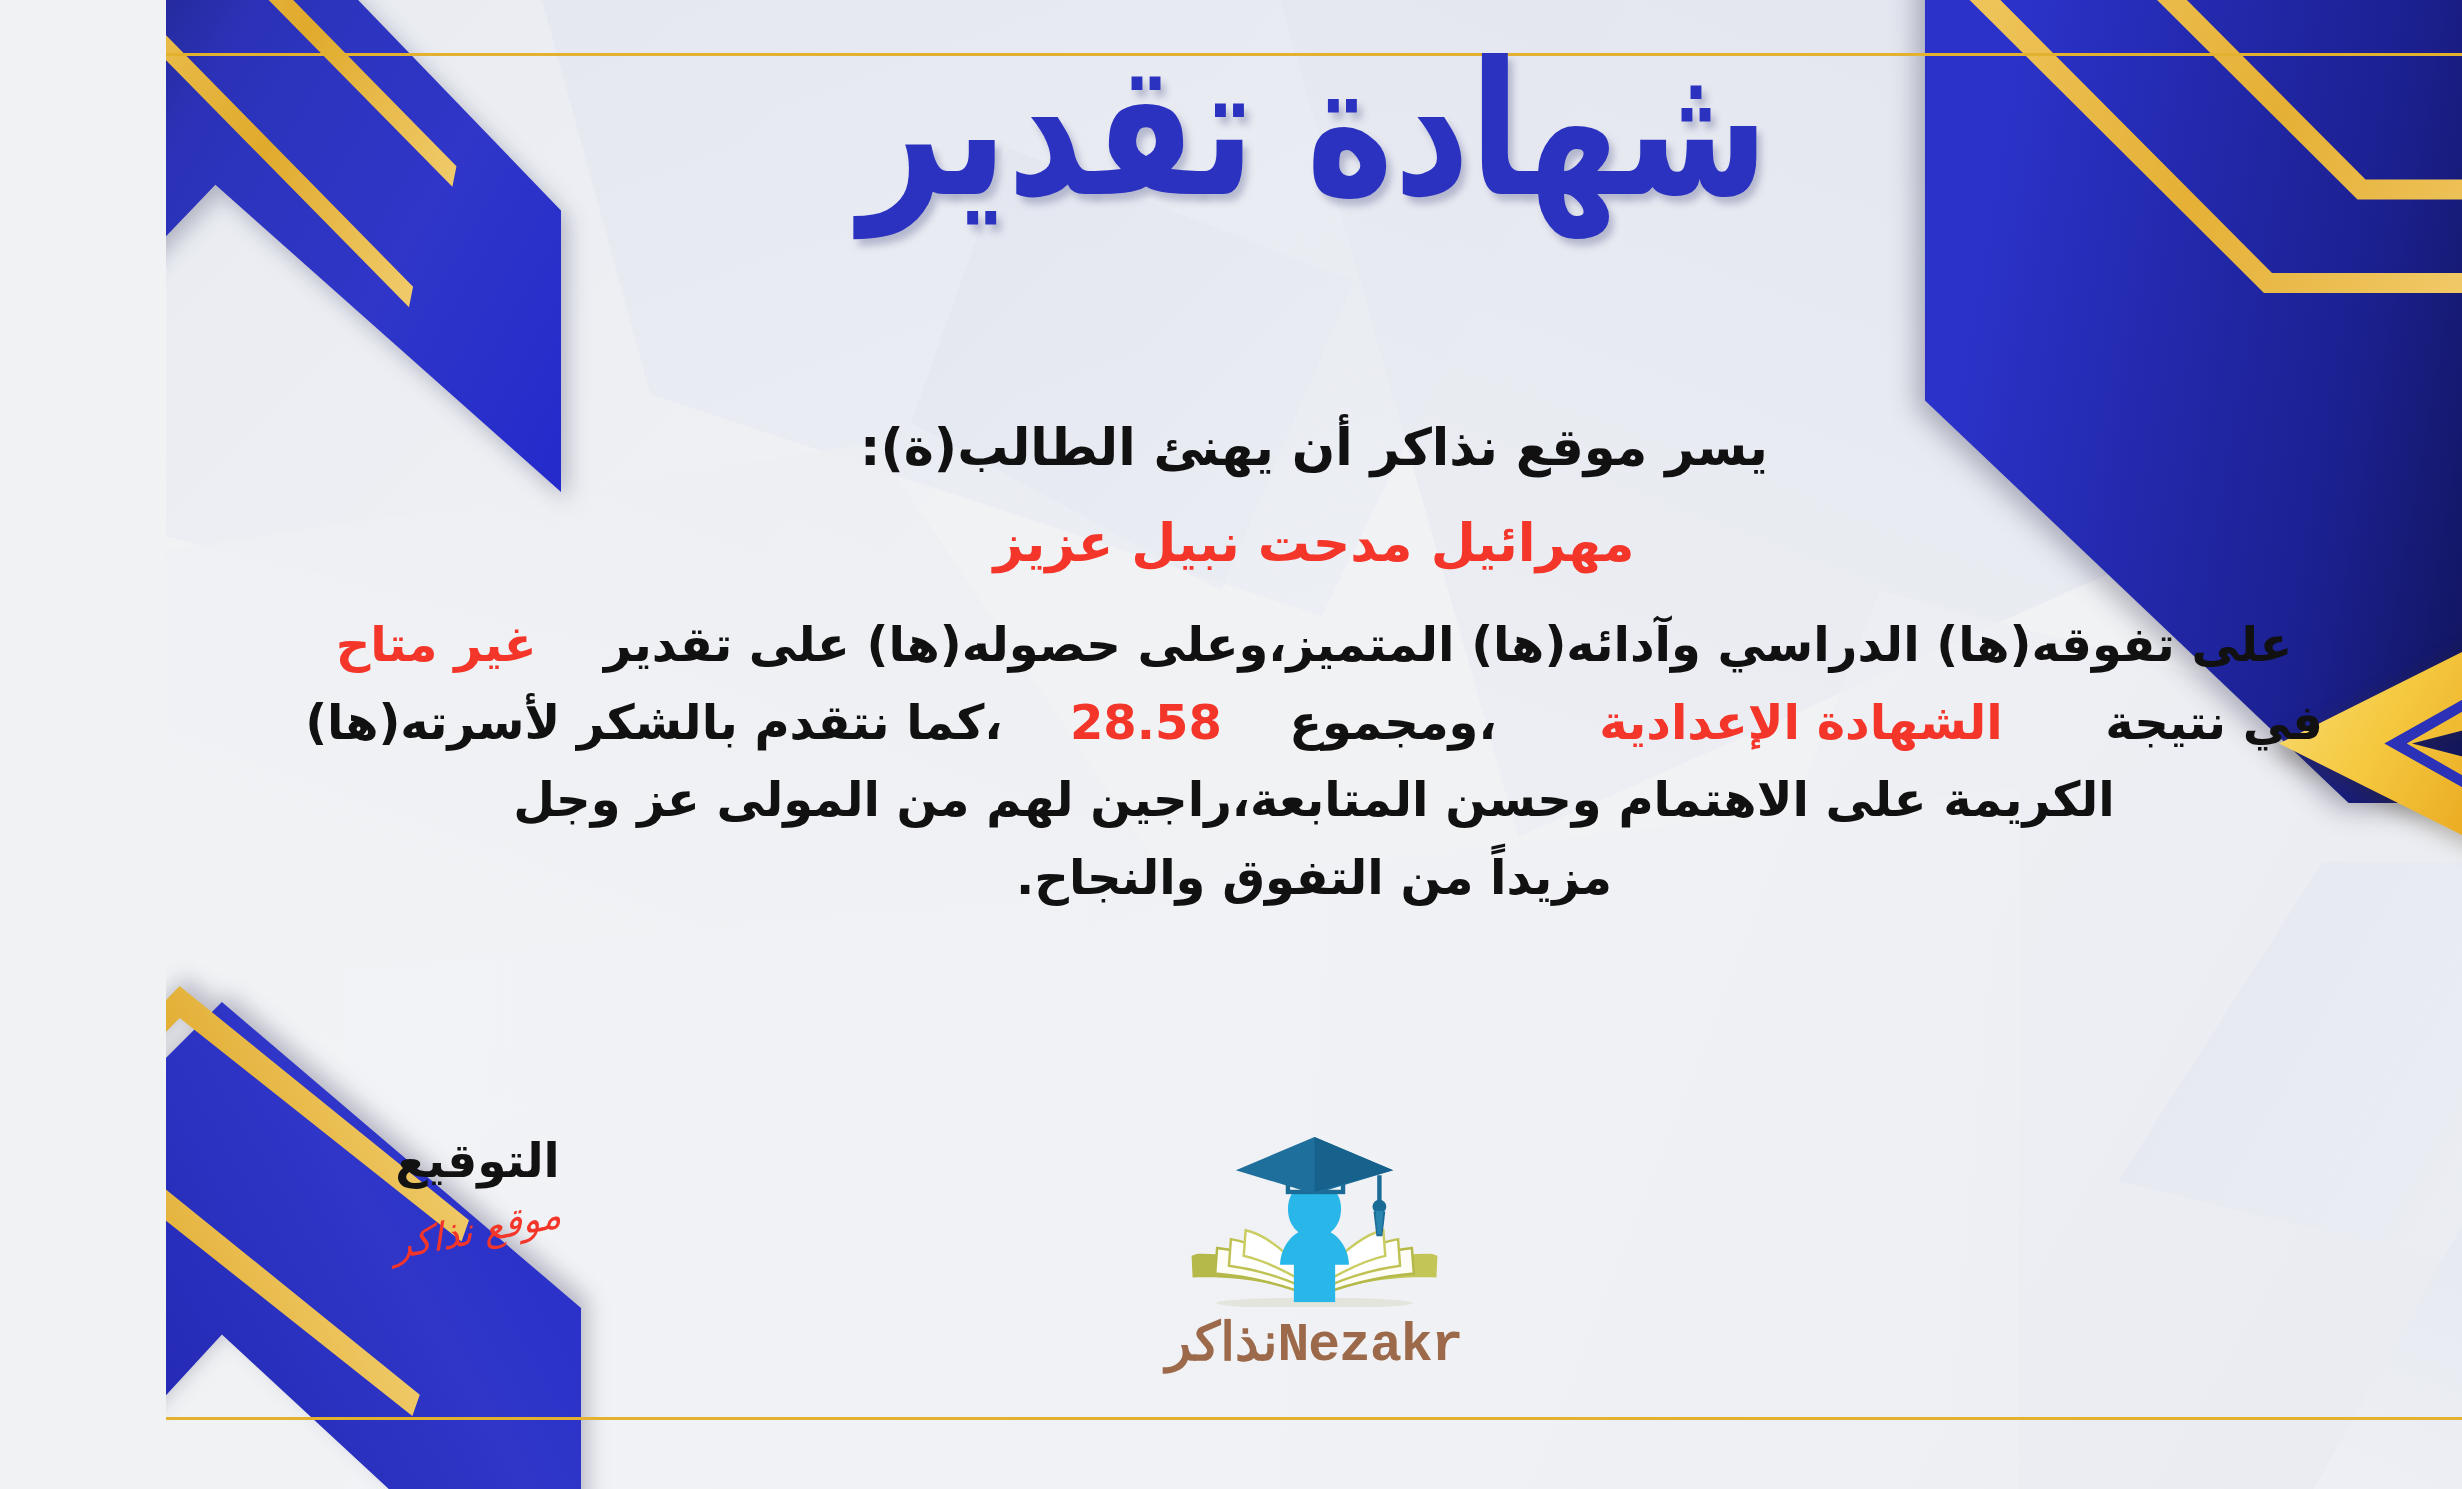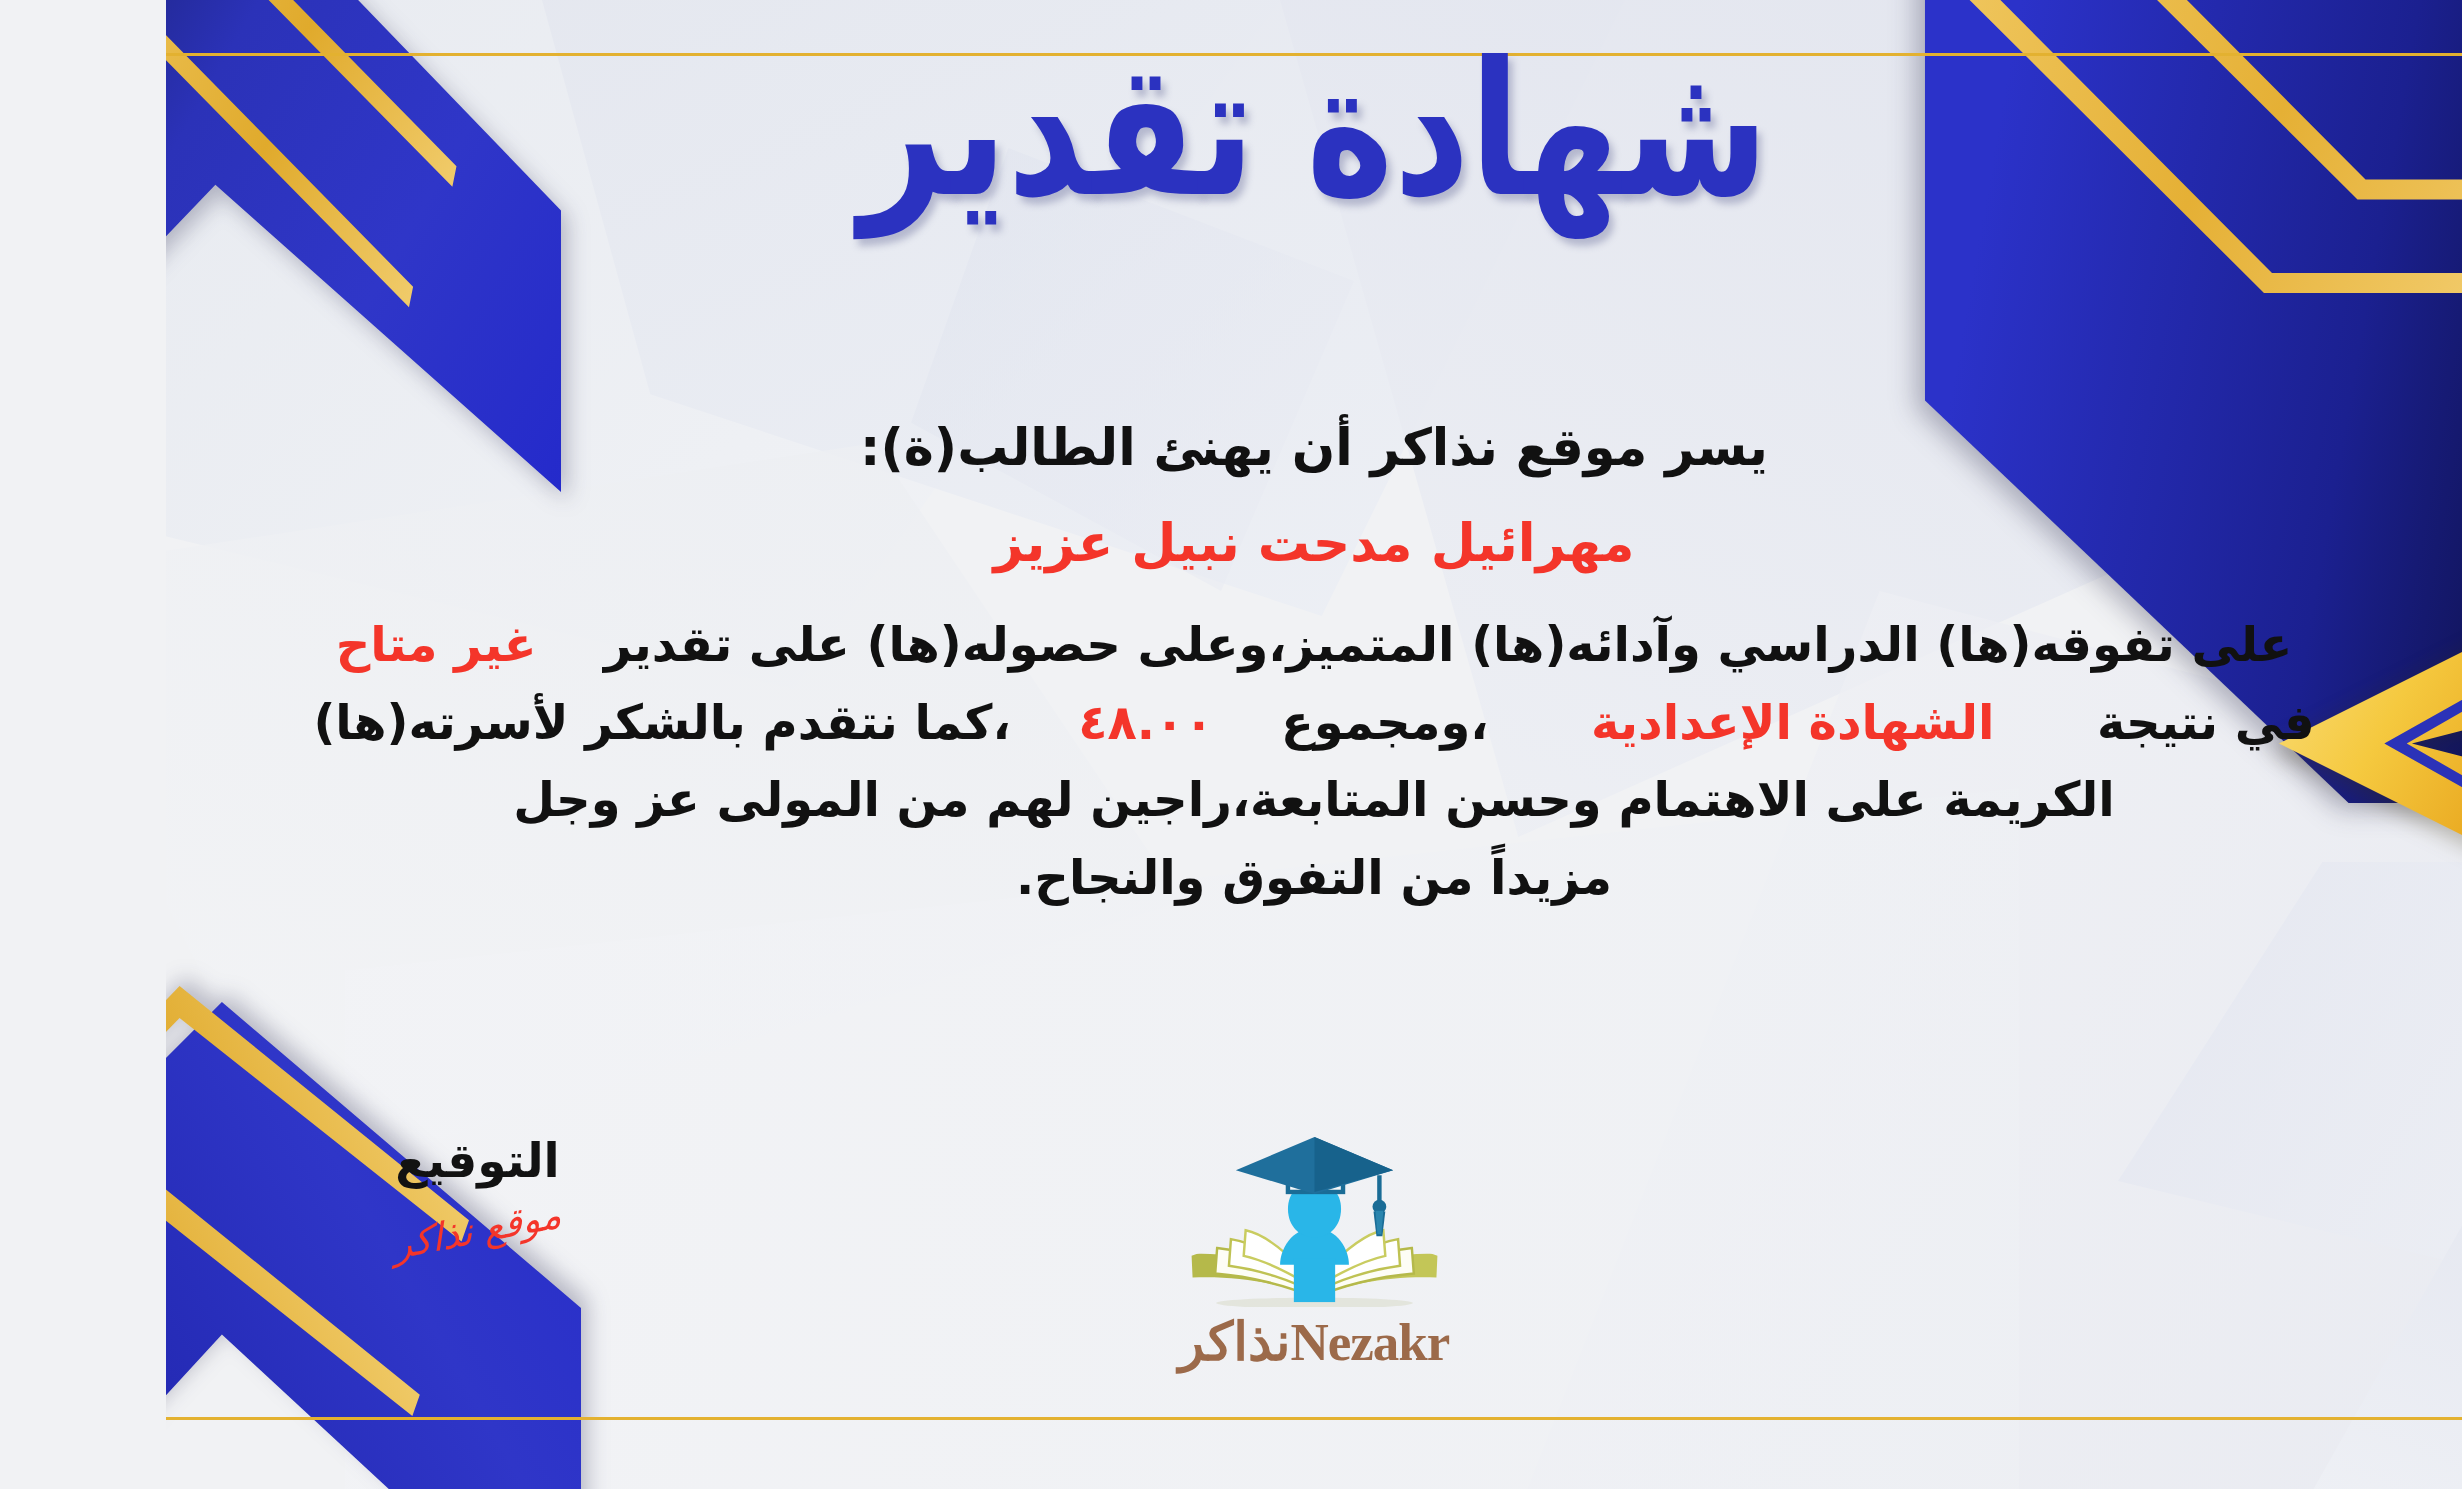--- a/index.html
+++ b/index.html
@@ -176,21 +176,21 @@
     top:1130px;width:374px;text-align:center;
   }
   .logo-mark{position:relative;width:305px;height:177px;margin:0 auto;}
   .logo-wordmark{
     margin-top:3px;
     font-size:53px;font-weight:700;color:#9c6a4a;
     font-family:"DejaVu Serif","Liberation Serif",serif;
     letter-spacing:-1px;direction:rtl;
     white-space:nowrap;
   }
-  .logo-wordmark .latin{font-family:Liberation Serif, serif;margin-top:35px;}
+  .logo-wordmark .latin{font-family:Liberation Mono, monospace;margin-top:35px;}
 </style>
 </head>
 <body>
 
 <div class="certificate">
 
   <div class="bg-facets">
     <div class="facet f1"></div>
     <div class="facet f2"></div>
     <div class="facet f3"></div>
@@ -242,21 +242,21 @@
         <span class="red">غير متاح</span>
       </span>
 
       <span class="line para">
         <span>في نتيجة</span>
         <span class="spacer-lg"></span>
         <span class="red">الشهادة الإعدادية</span>
         <span class="spacer-lg"></span>
         <span>،ومجموع</span>
         <span class="spacer"></span>
-        <span class="red">٤٨.٠٠</span>
+        <span class="red">28.58</span>
         <span class="spacer"></span>
         <span>،كما نتقدم بالشكر لأسرته(ها)</span>
       </span>
 
       <span class="line para">الكريمة على الاهتمام وحسن المتابعة،راجين لهم من المولى عز وجل</span>
 
       <span class="line para">مزيداً من التفوق والنجاح.</span>
     </div>
 
     <div class="signature-block">

